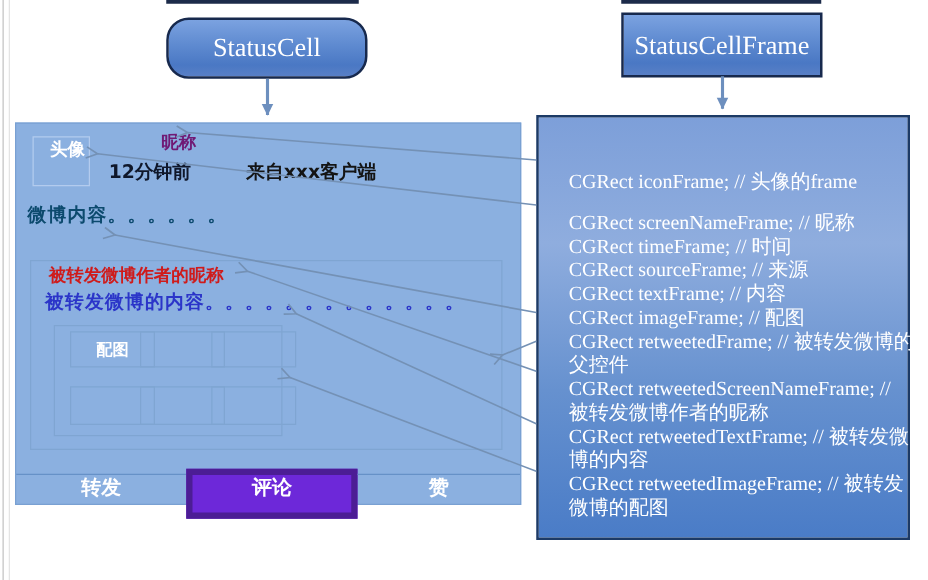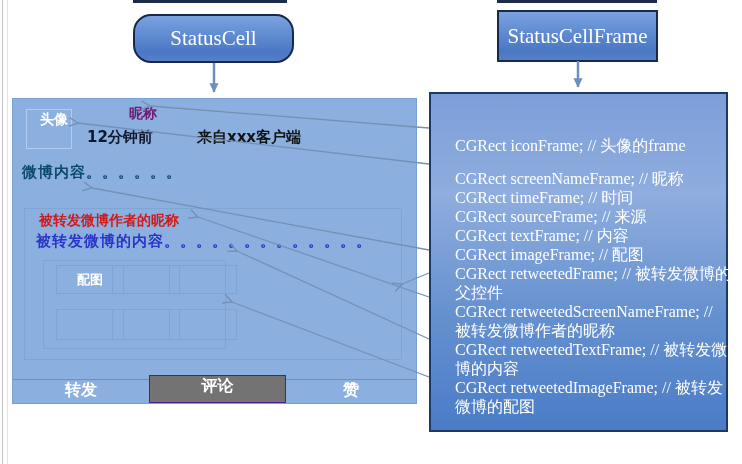--- a/index.html
+++ b/index.html
@@ -38,21 +38,21 @@
   #content{left:9px;top:64px;color:#0c4a6e;font-size:15px;font-weight:700;letter-spacing:1px;}
   #retweet-box{left:11px;top:109px;width:376px;height:150px;border:1px solid #7fa5d2;}
   #rt-nickname{left:14px;top:3px;color:#cf1b1b;font-size:14px;font-weight:700;text-align:center;}
   #rt-content{left:11px;top:23px;color:#2b35c9;font-size:15px;font-weight:700;letter-spacing:1px;}
   #grid-box{left:18px;top:51px;width:181px;height:87px;border:1px solid #7fa5d2;}
   .gridsq{border:1px solid #7fa5d2;width:68px;height:29px;box-sizing:border-box;
     color:#ffffff;font-size:13px;font-weight:700;display:flex;align-items:center;justify-content:center;}
   
   .tbtn{color:#ffffff;font-size:16px;font-weight:700;display:flex;justify-content:center;box-sizing:border-box;}
   #tb-repost{left:0;top:280px;width:136px;height:24px;border-top:1px solid #6691c7;}
-  #tb-comment{left:136px;top:276px;width:137px;height:28px;border:1px solid #4c1d95;background:#737373;}
+  #tb-comment{left:136px;top:276px;width:137px;height:40px;border:5px solid #4c1d95;background:#6d28d9;}
   #tb-like{left:273px;top:280px;width:130px;height:24px;border-top:1px solid #6691c7;}
   
   #frame-box{
     left:429px;top:92px;width:295px;height:336px;
     border:2px solid #1c3a66;box-sizing:content-box;
     background:linear-gradient(to bottom,#a4bde8 0%,#7d9fd9 0%,#8fadde 30%,#6691cf 65%,#4a7cc7 100%);
     color:#ffffff;font-family:"Liberation Serif","DejaVu Serif",serif;
     font-size:16px;line-height:19px;
   }
   #frame-text{position:absolute;left:24px;top:42px;width:277px;}

